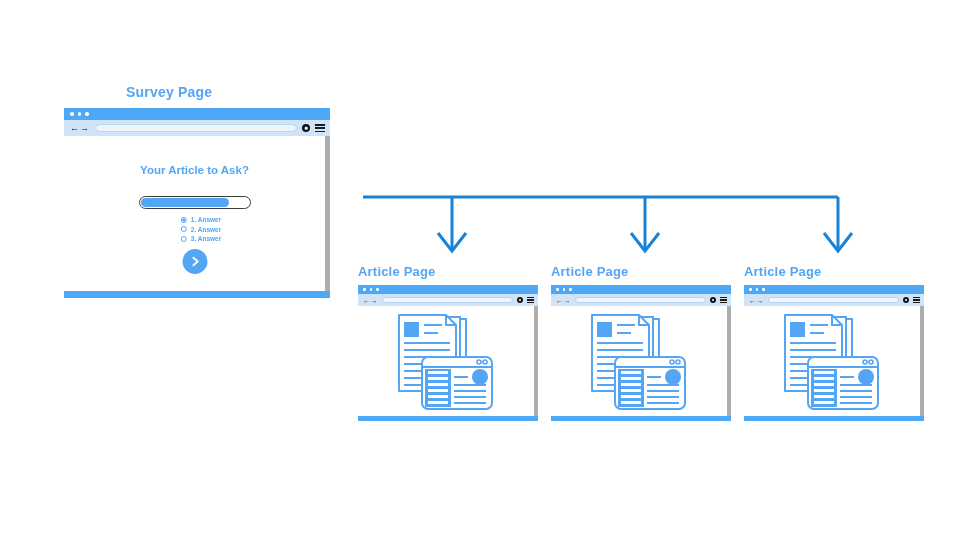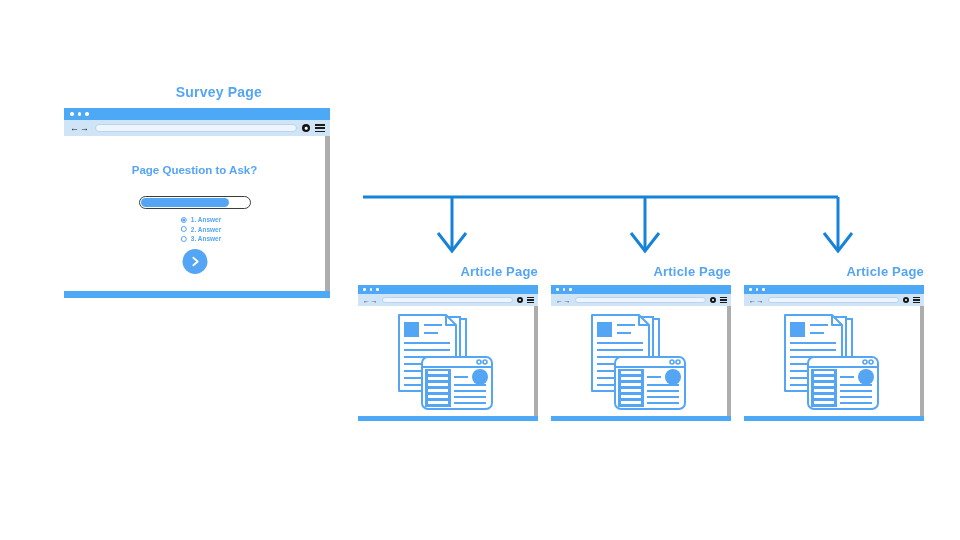--- a/index.html
+++ b/index.html
@@ -10,21 +10,21 @@
     overflow: hidden;
   }
   #stage { position: relative; width: 960px; height: 540px; background: #fff; }
 
   
   .page-title {
     position: absolute;
     font-weight: bold;
     color: #55a5f5;
     letter-spacing: 0.2px;
-    text-align: right;
+    text-align: left;
     white-space: nowrap;
   }
   .title-survey { font-size: 14px; left: 126px; top: 84px; width: 136px; }
   .title-article { font-size: 13px; width: 180px; top: 264px; }
 
   
   .browser { position: absolute; background: #ffffff; }
   .bw-titlebar { width: 100%; background: #4da8f5; position: relative; }
   .dots { position: absolute; display: flex; gap: 4px; align-items: center; }
   .dot { border-radius: 50%; background: #ffffff; }
@@ -161,21 +161,21 @@
       <div class="urlpill"></div>
       <span class="tb-circle"></span>
       <span class="burger">
         <span></span>
           <span></span>
           <span></span>
       </span>
     </div>
 
     <div class="bw-body">
-      <div class="q-heading">Page Question to Ask?</div>
+      <div class="q-heading">Your Article to Ask?</div>
 
       <div class="progress-wrap">
         <div class="progress-fill" id="progress-fill" style="width: 82%;"></div>
       </div>
 
       <div class="options" id="options-list">
           <div class="opt">
             <span class="radio on"></span>
             <span class="opt-label">1. Answer</span>
           </div>

